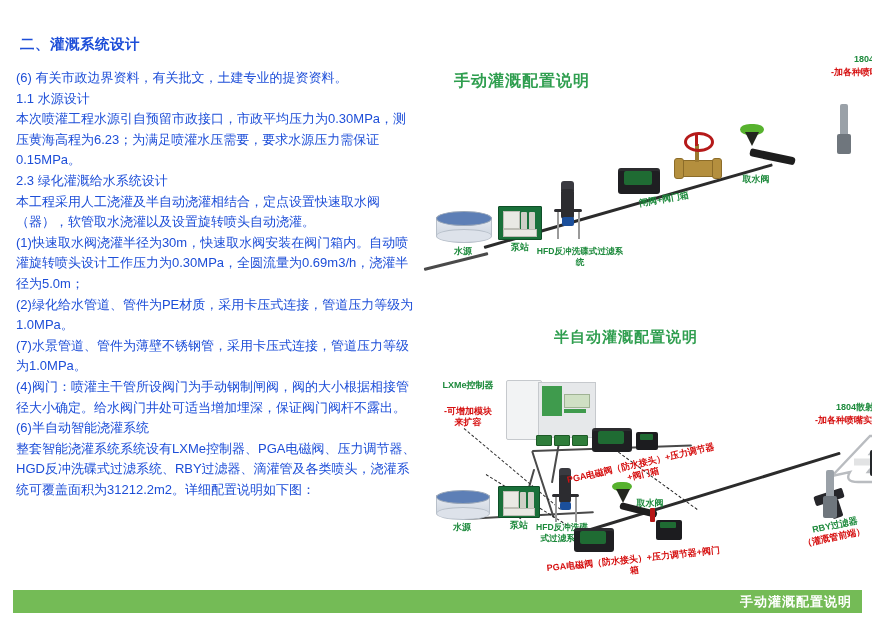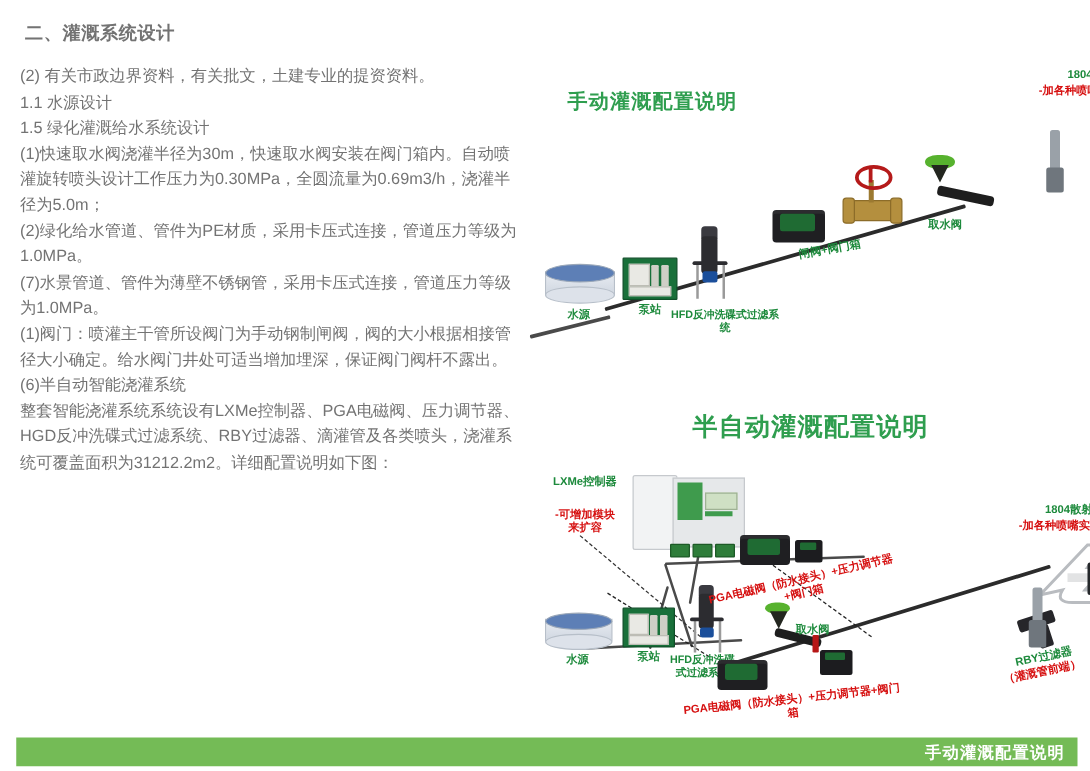--- a/index.html
+++ b/index.html
@@ -18,21 +18,21 @@
   }
   .header .py{
     position:absolute;left:57px;top:16px;font-size:5px;line-height:6px;
     color:#a8a8a8;letter-spacing:.35px;white-space:nowrap;
   }
   .header .rule{
     position:absolute;left:0;top:24px;width:872px;height:1px;background:#e2e2e2;
   }
 
   
-  .textcol{position:absolute;left:16px;top:17px;width:400px;color:#737373;}
+  .textcol{position:absolute;left:16px;top:34px;width:400px;color:#1d4ed8;}
   .sec-title{
     font-size:14.5px;font-weight:bold;line-height:20px;margin:0 0 14px 4px;
     letter-spacing:.5px;
   }
   .para{font-size:13px;line-height:20.6px;letter-spacing:0px;margin:0;}
 
   
   .diagram{position:absolute;}
   .dtitle{
     position:absolute;color:#2f9e4f;font-weight:bold;white-space:nowrap;
@@ -119,27 +119,29 @@
     font-size:13px;font-weight:bold;letter-spacing:1px;line-height:17px;}
 </style>
 </head>
 <body>
 
 <div class="page">
 
 
   <div class="textcol">
     <div class="sec-title">二、灌溉系统设计</div>
-    <div class="para sm">(2) 有关市政边界资料，有关批文，土建专业的提资资料。</div>
+    <div class="para sm">(6) 有关市政边界资料，有关批文，土建专业的提资资料。</div>
     <div class="para">1.1 水源设计</div>
-    <div class="para">1.5 绿化灌溉给水系统设计</div>
+    <div class="para">本次喷灌工程水源引自预留市政接口，市政平均压力为0.30MPa，测压黄海高程为6.23；为满足喷灌水压需要，要求水源压力需保证0.15MPa。</div>
+    <div class="para">2.3 绿化灌溉给水系统设计</div>
+    <div class="para">本工程采用人工浇灌及半自动浇灌相结合，定点设置快速取水阀（器），软管取水浇灌以及设置旋转喷头自动浇灌。</div>
     <div class="para">(1)快速取水阀浇灌半径为30m，快速取水阀安装在阀门箱内。自动喷灌旋转喷头设计工作压力为0.30MPa，全圆流量为0.69m3/h，浇灌半径为5.0m；</div>
     <div class="para">(2)绿化给水管道、管件为PE材质，采用卡压式连接，管道压力等级为1.0MPa。</div>
     <div class="para">(7)水景管道、管件为薄壁不锈钢管，采用卡压式连接，管道压力等级为1.0MPa。</div>
-    <div class="para">(1)阀门：喷灌主干管所设阀门为手动钢制闸阀，阀的大小根据相接管径大小确定。给水阀门井处可适当增加埋深，保证阀门阀杆不露出。</div>
+    <div class="para">(4)阀门：喷灌主干管所设阀门为手动钢制闸阀，阀的大小根据相接管径大小确定。给水阀门井处可适当增加埋深，保证阀门阀杆不露出。</div>
     <div class="para">(6)半自动智能浇灌系统</div>
     <div class="para">整套智能浇灌系统系统设有LXMe控制器、PGA电磁阀、压力调节器、HGD反冲洗碟式过滤系统、RBY过滤器、滴灌管及各类喷头，浇灌系统可覆盖面积为31212.2m2。详细配置说明如下图：</div>
   </div>
 
   <div class="diagram" style="left:424px;top:46px;width:448px;height:250px;">
 
     <div class="dtitle" style="left:30px;top:25px;font-size:16px;">手动灌溉配置说明</div>
 
     <div class="pipe" style="left:60px;top:200px;width:300px;height:3px;
          transform:rotate(-16deg);"></div>
@@ -201,21 +203,21 @@
 
     <div class="lbl green" style="left:445px;top:128px;width:110px;font-size:9px;">喷头（铰接头）</div>
 
     <div class="lbl green" style="left:378px;top:8px;width:160px;font-size:9px;">1804散射喷头</div>
     <div class="lbl red" style="left:368px;top:21px;width:180px;font-size:9px;">-加各种喷嘴实现不同射程</div>
 
   </div>
 
   <div class="diagram" style="left:424px;top:322px;width:448px;height:262px;">
 
-    <div class="dtitle" style="left:130px;top:6px;font-size:20px;">半自动灌溉配置说明</div>
+    <div class="dtitle" style="left:130px;top:6px;font-size:15px;">半自动灌溉配置说明</div>
 
     <div class="pipe" style="left:160px;top:208px;width:268px;height:3px;
          transform:rotate(-17deg);"></div>
     <div class="pipe thin" style="left:40px;top:196px;width:130px;height:2.2px;
          transform:rotate(-3deg);"></div>
 
     <div class="pipe thin" style="left:108px;top:128px;width:160px;height:2.2px;
          transform:rotate(-2deg);"></div>
     <div class="pipe thin" style="left:108px;top:128px;width:70px;height:2.2px;
          transform:rotate(72deg);"></div>

